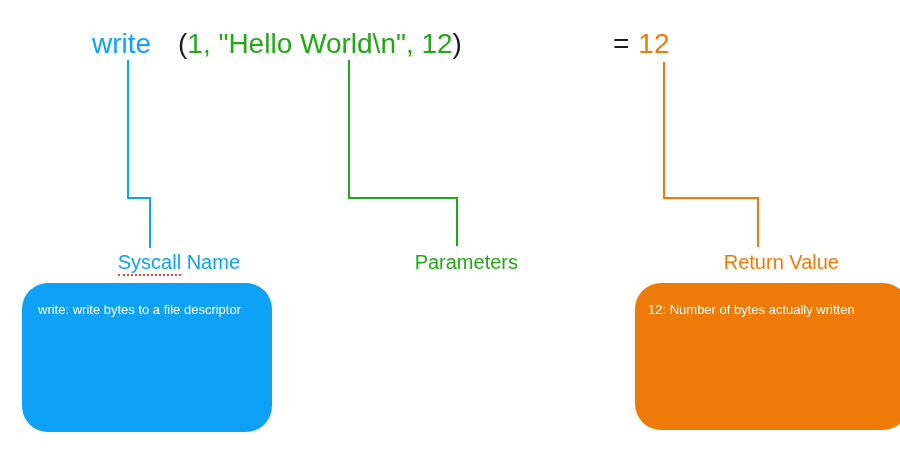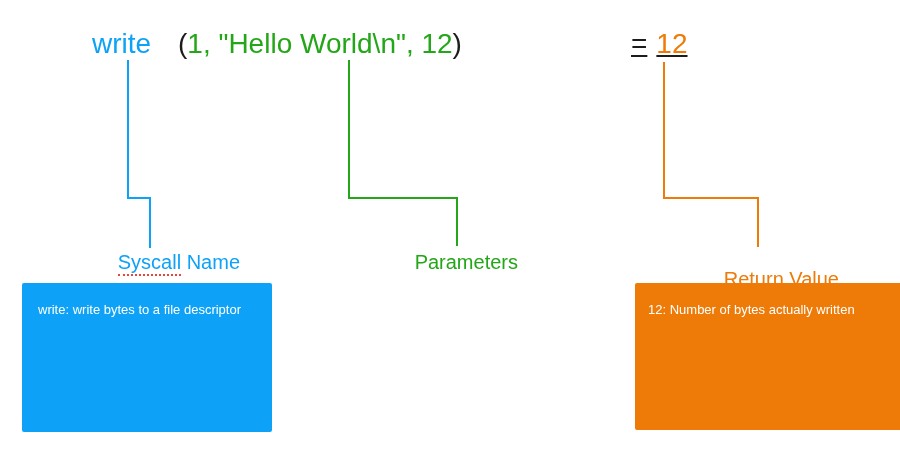--- a/index.html
+++ b/index.html
@@ -27,21 +27,21 @@
     top: 27px;
     font-size: 28px;
     line-height: 34px;
     white-space: nowrap;
     color: var(--ink);
   }
   .f-syscall { left: 92px; color: var(--blue); }
   .f-call    { left: 178px; }
   .f-paren   { color: var(--ink); }
   .f-args    { color: var(--green); }
-  .f-result  { left: 631px; text-decoration: underline; }
+  .f-result  { left: 613px; }
   .f-eq      { color: var(--ink); }
   .f-retval  { color: var(--orange); margin-left: 9px; }
   
   .seg { position: absolute; }
   .seg.v { width: 2px; }
   .seg.h { height: 2px; }
   .seg.blue   { background: var(--blue); }
   .seg.green  { background: var(--green); }
   .seg.orange { background: var(--orange); }
   .b-v1 { left: 127px; top: 60px;  height: 139px; }
@@ -58,27 +58,27 @@
     position: absolute;
     top: 249px;
     width: 180px;
     text-align: right;
     font-size: 20px;
     line-height: 26px;
     white-space: nowrap;
   }
   .label-syscall { left: 60px;  color: var(--blue); }
   .label-params  { left: 358px; width: 160px; color: var(--green); }
-  .label-return  { left: 679px; width: 160px; color: var(--orange); margin-top: 17px; }
+  .label-return  { left: 679px; width: 160px; color: var(--orange); }
   .flagged { border-bottom: 2px dotted var(--spellcheck); padding-bottom: 1px; }
   
   .box {
     position: absolute;
     top: 283px;
-    border-radius: 2px;
+    border-radius: 26px;
     color: var(--white-text);
     font-size: 13px;
     line-height: 16px;
   }
   .box p { margin: 0; }
   .box-syscall {
     left: 22px; width: 250px; height: 149px;
     background: var(--blue);
     padding: 19px 12px 0 16px;
   }

